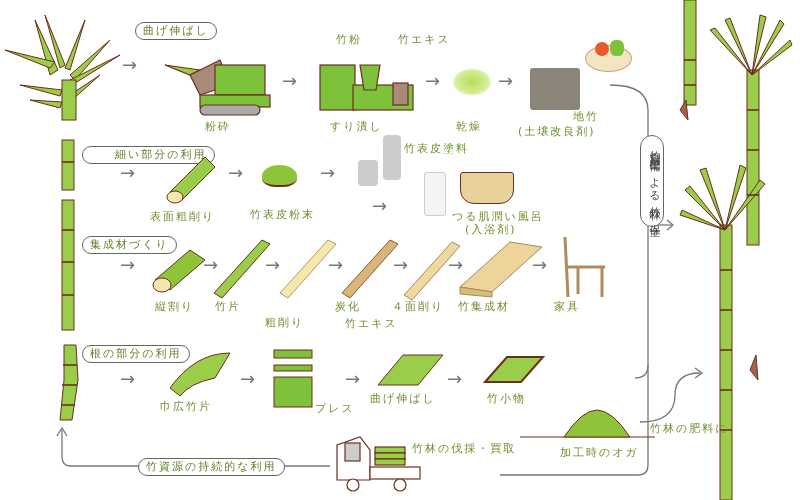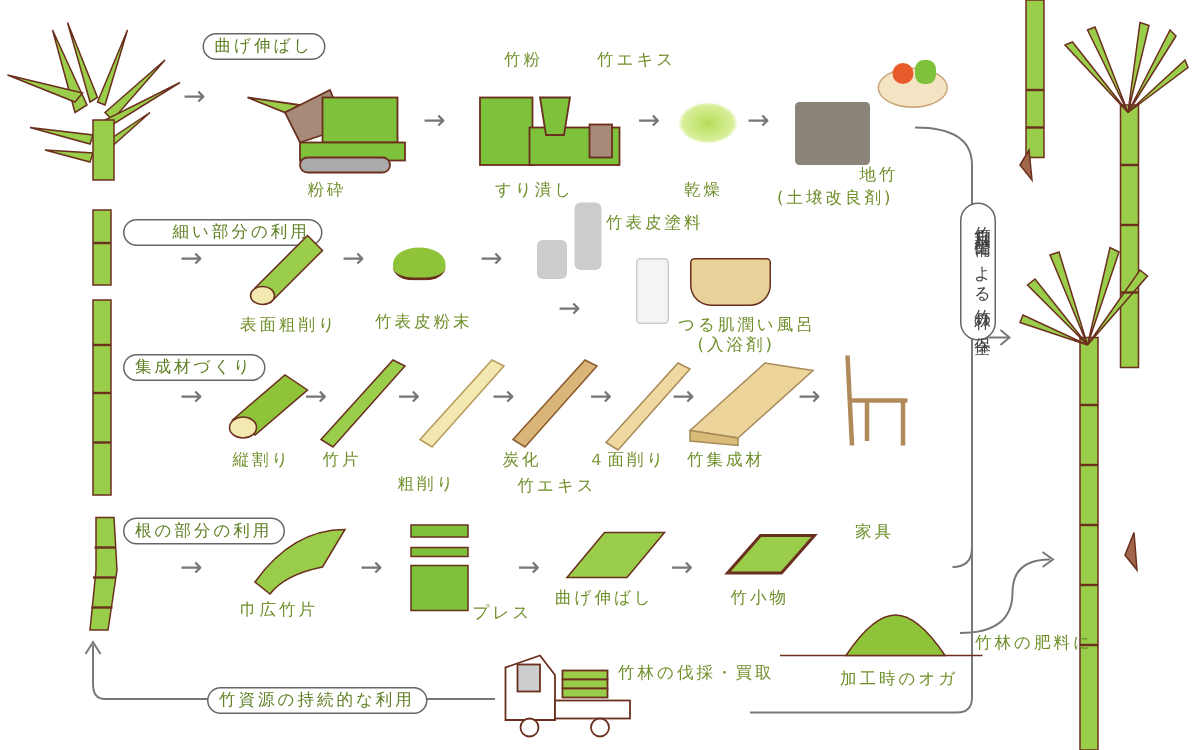--- a/index.html
+++ b/index.html
@@ -119,21 +119,21 @@
 <div class="abs" style="left:585px;top:45px;width:45px;height:25px;border-radius:50%;background:#f4e4c4;border:1px solid #c9a77a;"></div>
 <div class="abs" style="left:595px;top:42px;width:14px;height:14px;border-radius:50%;background:#e85a2a;"></div>
 <div class="abs" style="left:610px;top:40px;width:14px;height:16px;border-radius:40%;background:#7ec13a;"></div>
 
 <div class="pill" style="left:82px;top:146px;padding-left:32px;">細い部分の利用</div>
 <span class="arrow" style="left:120px;top:164px;">→</span>
 <svg width="60" height="55" style="left:160px;top:152px;">
   <path d="M10,40 L45,5 L55,15 L20,50 Z" fill="#9acd4a" stroke="#6b2f1e"></path>
   <ellipse cx="15" cy="45" rx="8" ry="6" fill="#f2e8b0" stroke="#6b2f1e"></ellipse>
 </svg>
-<div class="lbl" style="left:160px;top:210px;">表面粗削り</div>
+<div class="lbl" style="left:150px;top:210px;">表面粗削り</div>
 <span class="arrow" style="left:228px;top:164px;">→</span>
 <div class="abs" style="left:262px;top:165px;width:35px;height:20px;border-radius:50% 50% 40% 40%;background:#8fc43a;border-bottom:2px solid #6b2f1e;"></div>
 <div class="lbl" style="left:250px;top:208px;">竹表皮粉末</div>
 <span class="arrow" style="left:320px;top:164px;">→</span>
 <div class="abs" style="left:358px;top:160px;width:20px;height:26px;background:#ccc;border-radius:4px;"></div>
 <div class="abs" style="left:383px;top:135px;width:18px;height:45px;background:#ccc;border-radius:4px;"></div>
 <div class="lbl" style="left:404px;top:142px;">竹表皮塗料</div>
 <span class="arrow" style="left:372px;top:197px;">→</span>
 <div class="abs" style="left:424px;top:172px;width:20px;height:42px;background:#f4f4f4;border:1px solid #ccc;border-radius:3px;"></div>
 <div class="abs" style="left:460px;top:172px;width:52px;height:30px;background:#e8d29a;border:1.5px solid #6b2f1e;border-radius:3px 3px 14px 14px;"></div>
@@ -176,21 +176,21 @@
 <div class="lbl" style="left:458px;top:300px;">竹集成材</div>
 <span class="arrow" style="left:532px;top:256px;">→</span>
 <svg width="50" height="70" style="left:560px;top:232px;">
   <g stroke="#b08a5a" stroke-width="3" fill="none">
       <path d="M5,5 L8,65"></path>
       <path d="M8,35 L45,35"></path>
       <path d="M42,35 L42,65"></path>
       <path d="M18,35 L18,62"></path>
     </g>
 </svg>
-<div class="lbl" style="left:570px;top:300px;margin-top:48px;">家具</div>
+<div class="lbl" style="left:554px;top:300px;">家具</div>
 
 <div class="pill" style="left:82px;top:345px;">根の部分の利用</div>
 <span class="arrow" style="left:120px;top:370px;">→</span>
 <svg width="70" height="50" style="left:165px;top:348px;">
     <path d="M5,40 Q30,5 65,5 L50,30 Q25,35 15,48 Z" fill="#9acd4a" stroke="#6b2f1e"></path>
   </svg>
 <div class="lbl" style="left:160px;top:400px;">巾広竹片</div>
 <span class="arrow" style="left:240px;top:370px;">→</span>
 <svg width="45" height="65" style="left:272px;top:345px;">
   <g stroke="#6b2f1e" fill="#7ec13a">

